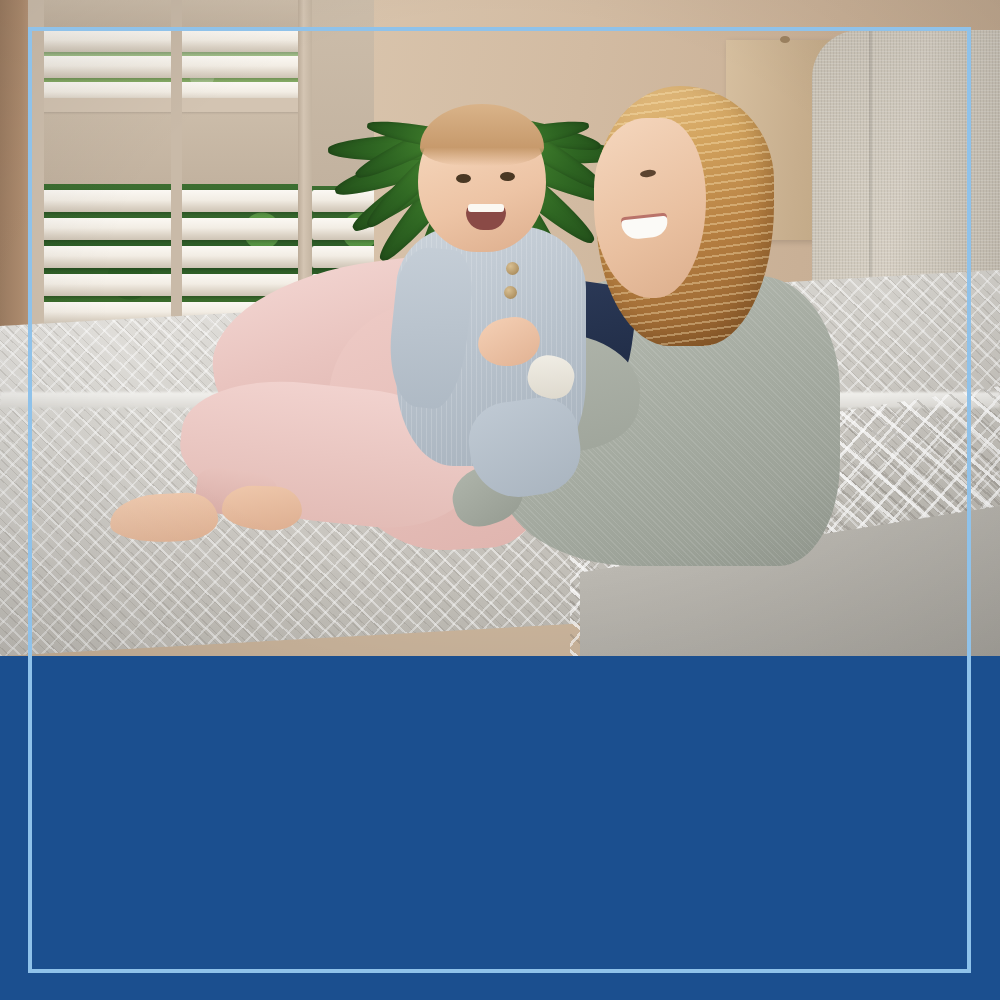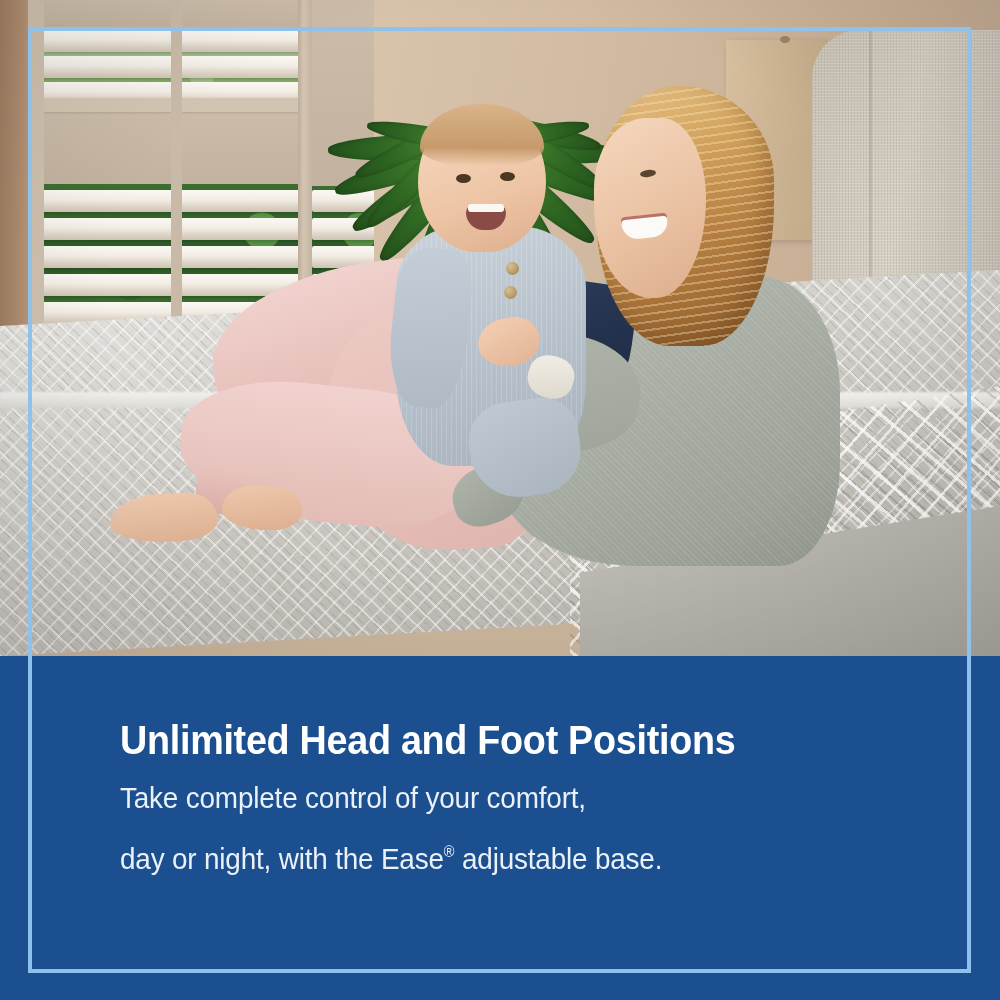--- a/index.html
+++ b/index.html
@@ -503,23 +503,16 @@
       <div class="baby-hair"></div>
       <div class="baby-eye-l"></div>
       <div class="baby-eye-r"></div>
       <div class="baby-mouth"></div>
       <div class="baby-teeth"></div>
     </div>
 
     <div class="grain"></div>
   </div>
 
-  <div class="caption">
-    <div class="caption-inner">
-      <div class="headline">Unlimited Head and Foot Positions</div>
-      <div class="subline">Take complete control of your comfort,</div>
-      <div class="subline"><span>day or night, with the Ease</span><span class="reg">®</span><span> adjustable base.</span></div>
-    </div>
-  </div>
 
   <div class="frame"></div>
 
 </div>
 
 </body></html>

